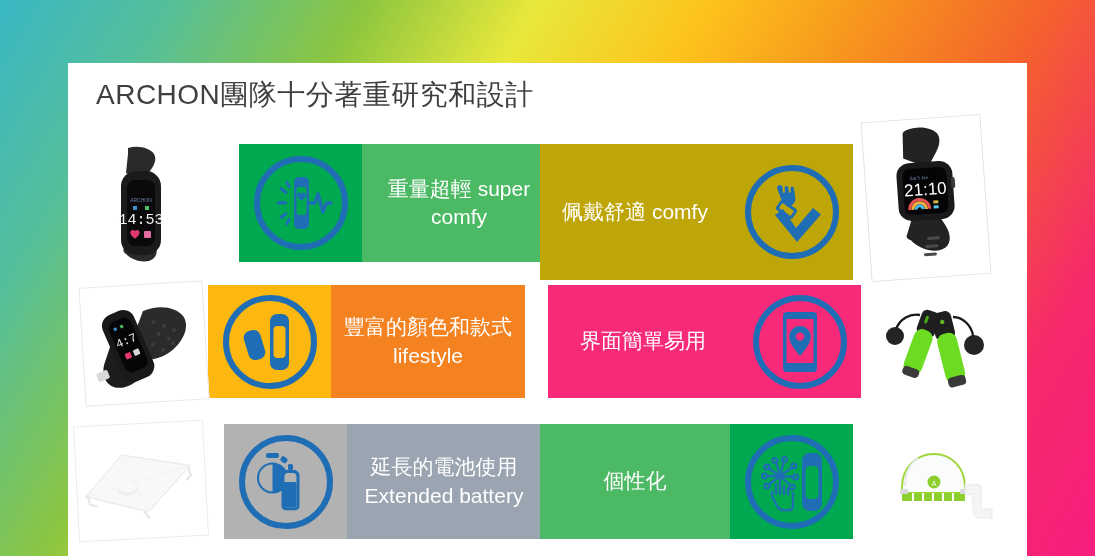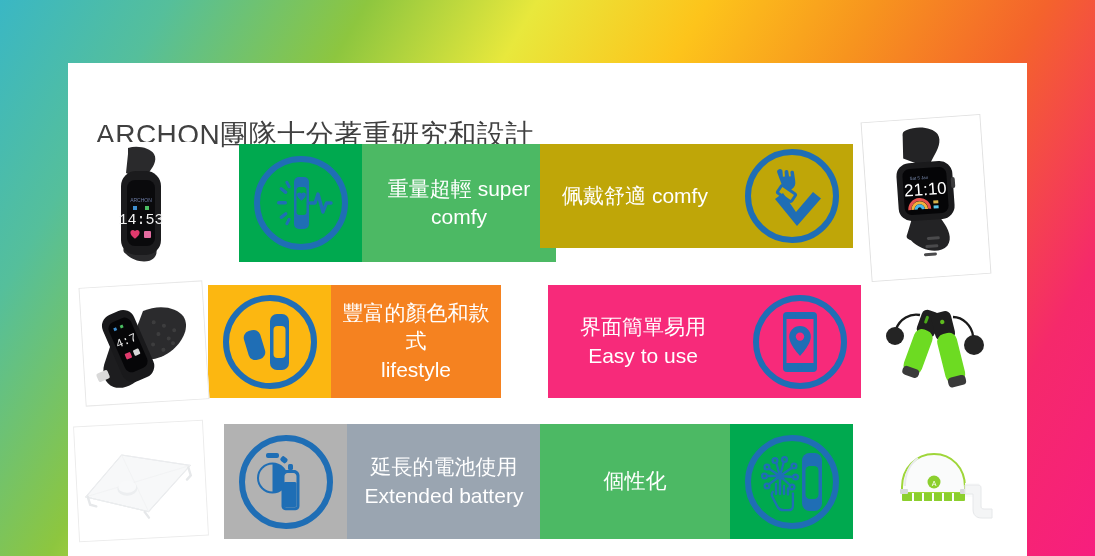--- a/index.html
+++ b/index.html
@@ -16,21 +16,20 @@
       #fdc41b 50%, #f7941e 62%, #f4632c 74%, #f5296b 88%, #f71e7e 100%);
   }
   .canvas{
     position:absolute;left:68px;top:63px;width:959px;height:493px;
     background:#ffffff;
   }
   .slide-title{
     position:absolute;left:96px;top:76px;
     font-size:28px;color:#404040;letter-spacing:.5px;
     white-space:nowrap;
-    margin-top:40px;
   }
 
   
   .card{position:absolute;display:flex;align-items:stretch;}
   .icon-box{width:123px;height:100%;position:relative;flex:0 0 123px;}
   .text-box{flex:1 1 auto;display:flex;flex-direction:column;
             align-items:center;justify-content:center;color:#ffffff;
             text-align:center;padding:0 6px;box-sizing:border-box;}
   .t-cn{font-size:21px;line-height:1.34;}
   .t-en{font-size:21px;line-height:1.34;}
@@ -44,22 +43,22 @@
     border:6px solid #1f6eb5;box-sizing:border-box;
   }
   .glyph{
     position:absolute;left:50%;top:50%;transform:translate(-50%,-50%);
     width:72px;height:72px;
   }
   .glyph svg{width:100%;height:100%;display:block;}
 
   
   #card-light    {left:208px;top:144px;width:317px;height:118px;padding-left:31px;}
-  #card-comfy    {left:540px;top:144px;width:313px;height:104px;}
-  #card-lifestyle{left:208px;top:285px;width:293px;height:113px;}
+  #card-comfy    {left:540px;top:144px;width:313px;height:136px;}
+  #card-lifestyle{left:208px;top:285px;width:317px;height:113px;}
   #card-easy     {left:540px;top:285px;width:313px;height:113px;margin-left:8px;}
   #card-battery  {left:208px;top:424px;width:317px;height:115px;padding-left:16px;}
   #card-personal {left:540px;top:424px;width:313px;height:115px;}
 
   
   .photo{position:absolute;background:#ffffff;overflow:hidden;}
   .photo .inner{position:absolute;inset:0;}
   #photo-band-black {left:92px;top:142px;width:105px;height:138px;}
   #photo-watch      {left:866px;top:118px;width:118px;height:158px;
                      transform:rotate(-4deg);border:1px solid #e2e2e2;}
@@ -152,21 +151,20 @@
             <rect x="31" y="9" width="10" height="2" rx="1"></rect>
             <circle cx="36" cy="61.5" r="2.3"></circle>
             <path d="M36 20c-6 0-10.8 4.8-10.8 10.8 0 8 10.8 19.2 10.8 19.2s10.8-11.2 10.8-19.2C46.8 24.8 42 20 36 20z"></path>
             <circle cx="36" cy="30.6" r="4.2" fill="#f72a7a"></circle>
           </g>
         </svg>
       </div>
     </div>
     <div class="text-box" style="background:#f72a7a">
       <div class="t-cn">界面簡單易用</div>
-      <div class="t-en">Easy to use</div>
     </div>
   </div>
 
   <div class="card" id="card-battery">
     <div class="icon-box" style="background:#b2b2b2">
       <div class="ring"></div>
       <div class="glyph">
         <svg viewBox="0 0 72 72">
           <g fill="#1f6eb5">
             <rect x="16" y="7" width="13" height="5" rx="2"></rect>

